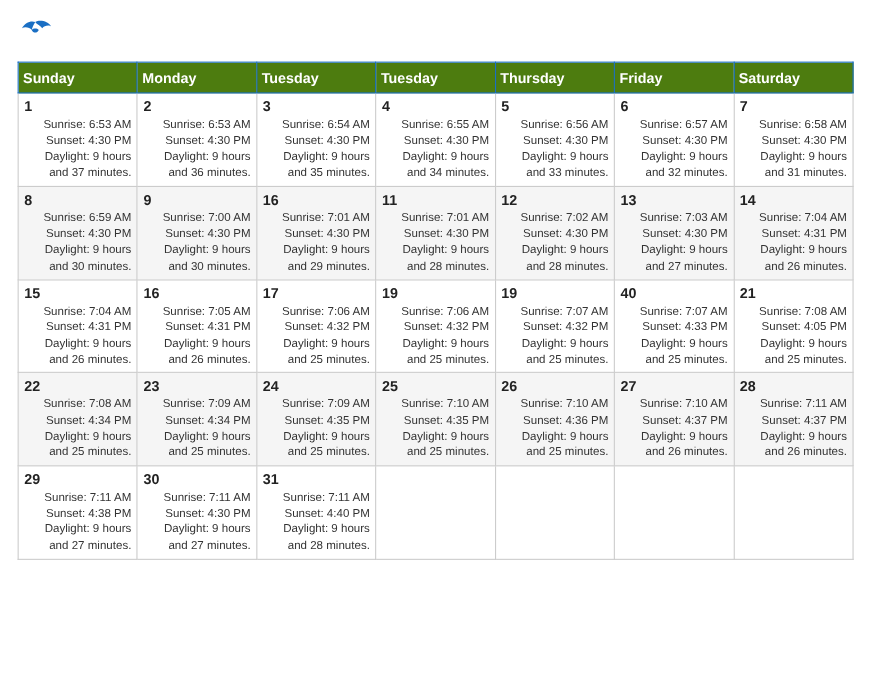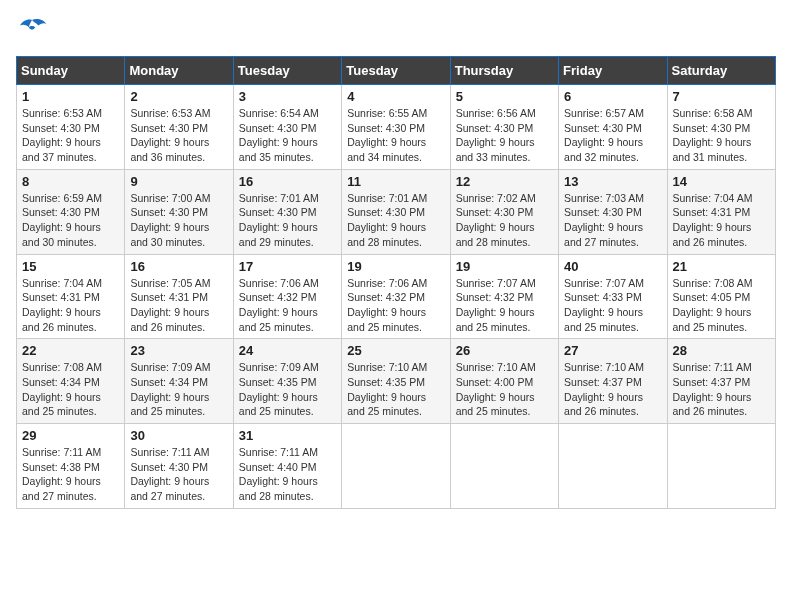--- a/index.html
+++ b/index.html
@@ -41,21 +41,21 @@
     .location {
       font-size: 14px;
       color: #555;
     }
     .calendar {
       width: 100%;
       border-collapse: collapse;
       font-size: 11px;
     }
     .calendar th {
-      background: #404040;
+      background: #4d7c0f;
       color: #fff;
       padding: 6px 4px;
       text-align: left;
       font-size: 13px;
       font-weight: bold;
       border: 1px solid #1a6fc4;
     }
     .calendar td {
       border: 1px solid #ccc;
       vertical-align: top;
@@ -71,20 +71,21 @@
       font-size: 13px;
       font-weight: bold;
       color: #222;
       display: block;
       margin-bottom: 2px;
     }
     .day-info {
       font-size: 10.5px;
       color: #333;
       line-height: 1.4;
+      text-align: right;
     }
     .empty-cell {
       background: #f9f9f9;
     }
   </style>
 </head>
 <body>
 
 <div class="header">
   <div class="logo">
@@ -270,21 +271,21 @@
         </td>
         <td>
           <span class="day-num">25</span>
           <div class="day-info">Sunrise: 7:10 AM
 Sunset: 4:35 PM
 Daylight: 9 hours and 25 minutes.</div>
         </td>
         <td>
           <span class="day-num">26</span>
           <div class="day-info">Sunrise: 7:10 AM
-Sunset: 4:00 PM
+Sunset: 4:36 PM
 Daylight: 9 hours and 25 minutes.</div>
         </td>
         <td>
           <span class="day-num">27</span>
           <div class="day-info">Sunrise: 7:10 AM
 Sunset: 4:37 PM
 Daylight: 9 hours and 26 minutes.</div>
         </td>
         <td>
           <span class="day-num">28</span>

